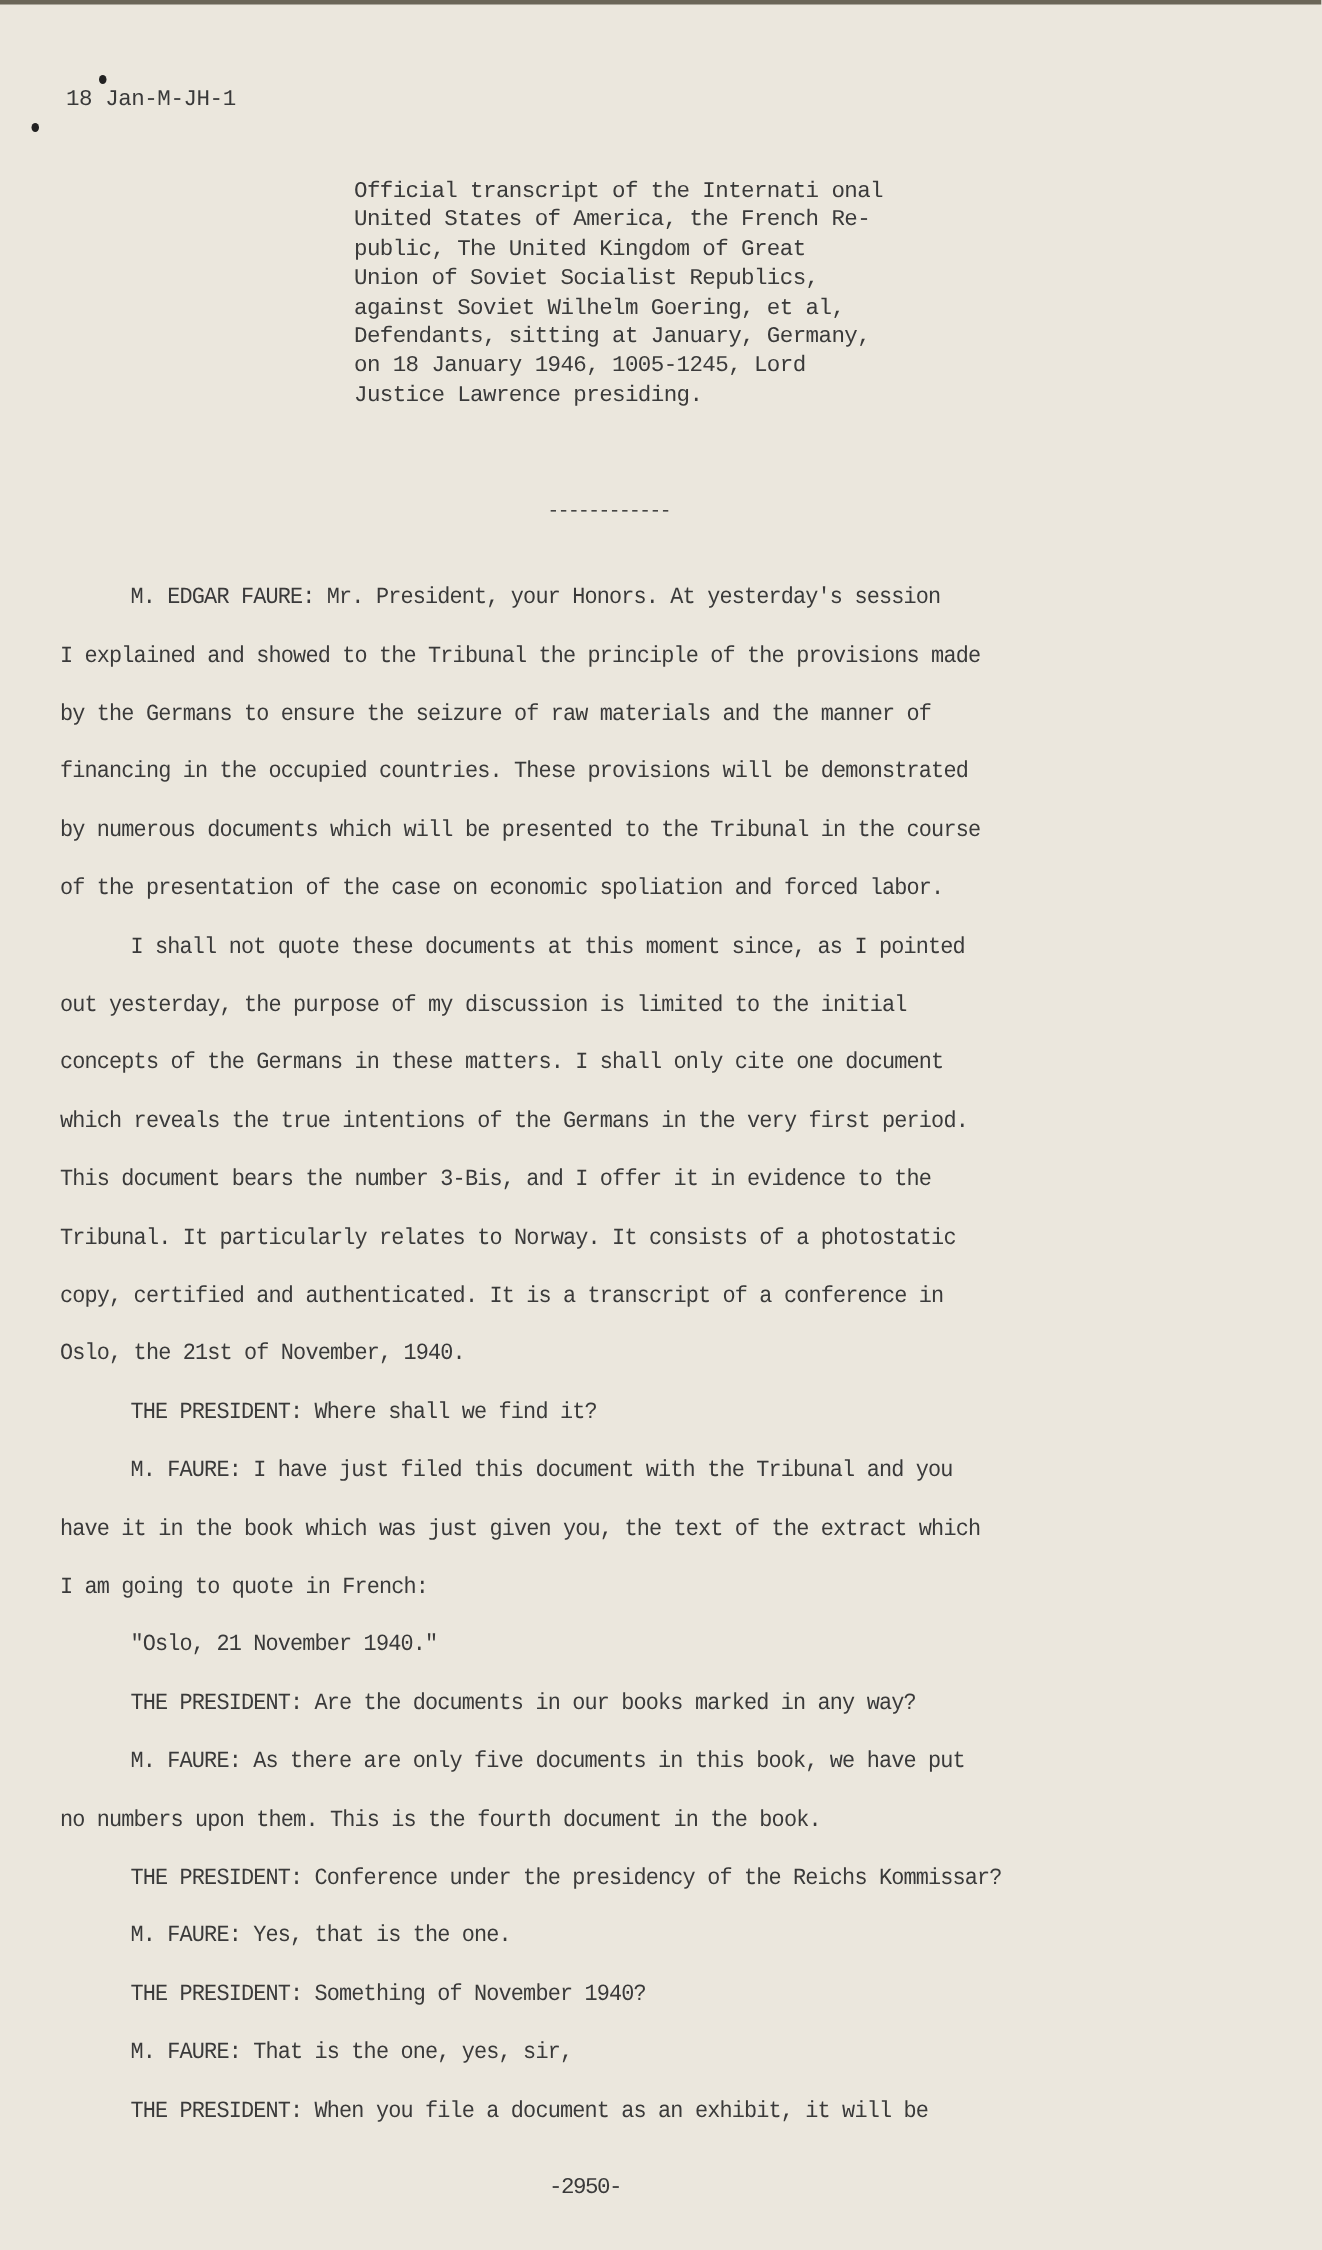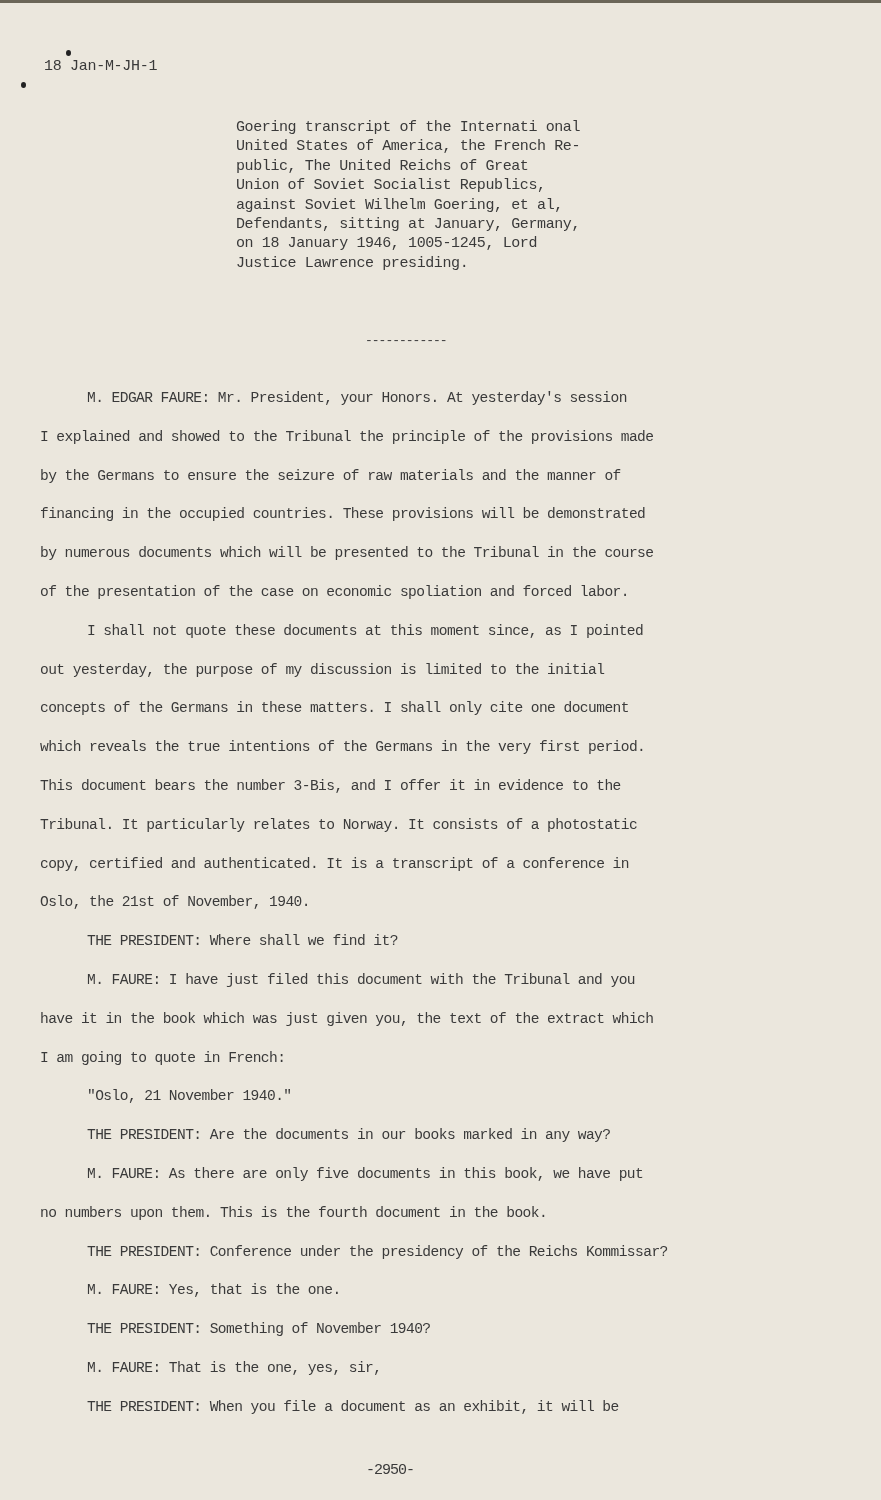--- a/index.html
+++ b/index.html
@@ -20,35 +20,35 @@
   }
   .header div { white-space: nowrap; }
   .rule { position: absolute; left: 365px; top: 333px; font-size: 13px; letter-spacing: -1px; }
   .body {
     position: absolute; left: 40px; top: 386px; width: 800px;
     font-family: "Liberation Sans Narrow", "Liberation Mono", monospace;
     font-size: 15.5px; letter-spacing: -0.6px; transform: scaleX(0.94); transform-origin: left top;
   }
   .line { height: 38.8px; line-height: 24px; white-space: nowrap; }
   .indent { padding-left: 50px; }
-  .page-num { position: absolute; left: 366px; top: 1450px; font-size: 15px; letter-spacing: -1px; margin-top: 12px; }
+  .page-num { position: absolute; left: 366px; top: 1450px; font-size: 15px; letter-spacing: -1px; }
 </style>
 </head>
 <body>
 
 <div class="topedge"></div>
 <div class="dot1"></div>
 <div class="dot2"></div>
 
 <div class="ref">18 Jan-M-JH-1</div>
 
 <div class="header" id="header">
-    <div>Goering transcript of the Internati onal</div>
+    <div>Official transcript of the Internati onal</div>
     <div>United States of America, the French Re-</div>
-    <div>public, The United Reichs of Great</div>
+    <div>public, The United Kingdom of Great</div>
     <div>Union of Soviet Socialist Republics,</div>
     <div>against Soviet Wilhelm Goering, et al,</div>
     <div>Defendants, sitting at January, Germany,</div>
     <div>on 18 January 1946, 1005-1245, Lord</div>
     <div>Justice Lawrence presiding.</div>
   </div>
 
 <div class="rule">------------</div>
 
 <div class="body" id="body">

